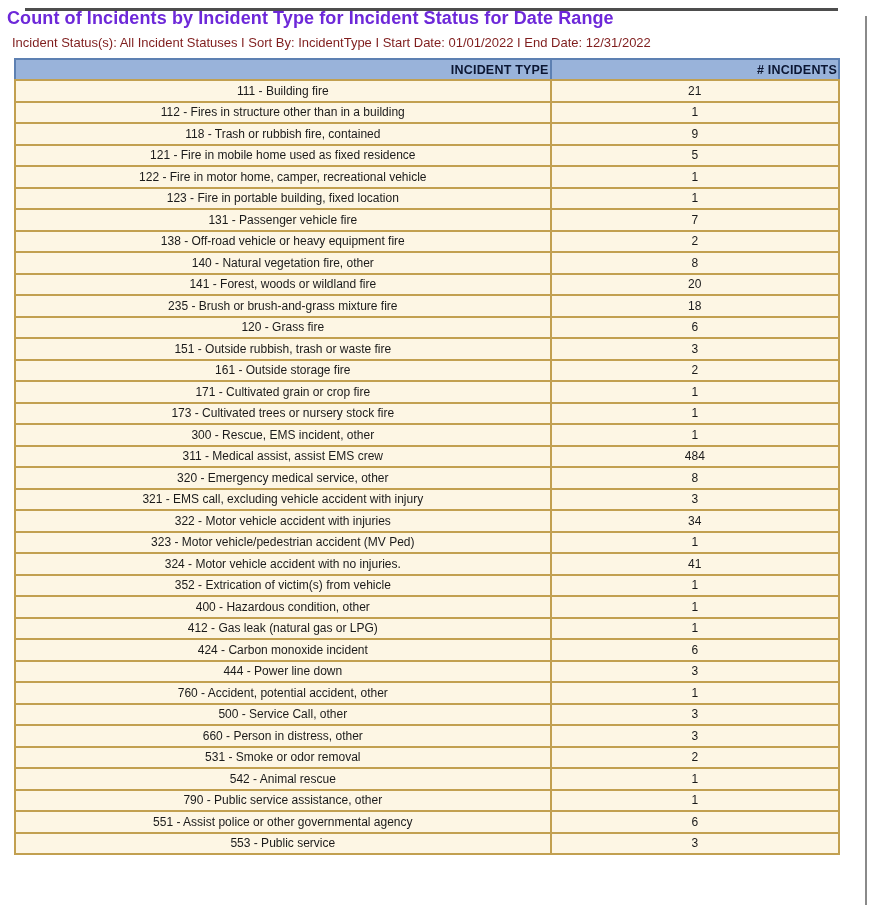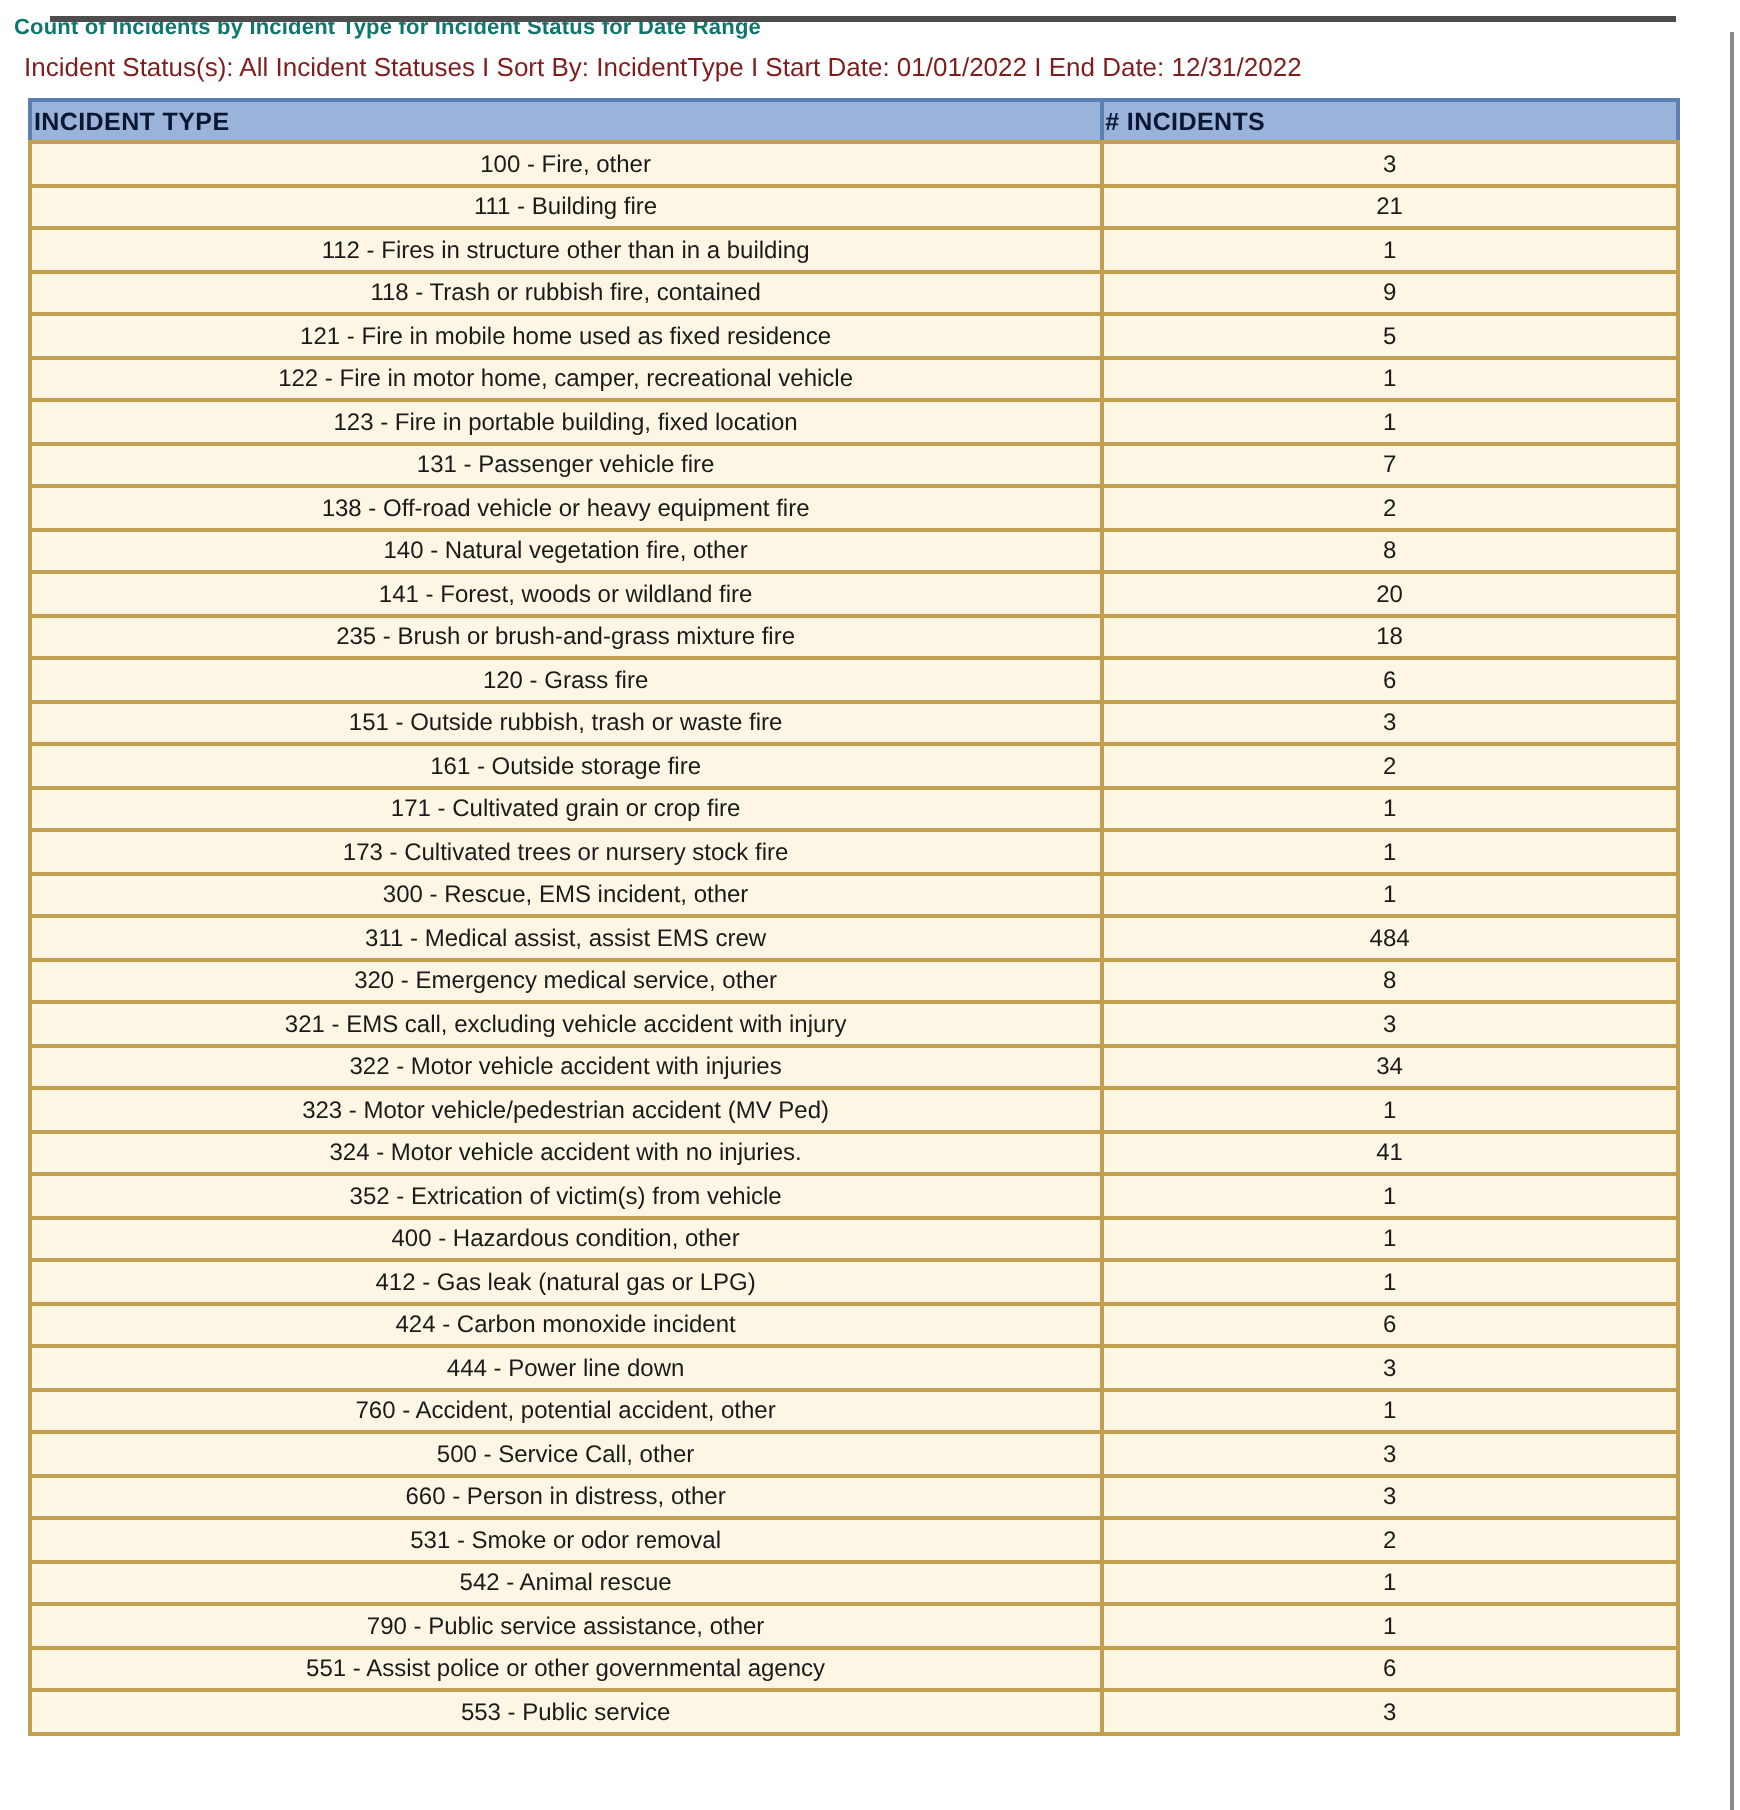--- a/index.html
+++ b/index.html
@@ -28,23 +28,23 @@
   .window-right-edge {
     position: absolute;
     left: 865px;
     top: 8px;
     width: 2px;
     height: 897px;
     background: #8a8a8a;
   }
   .report-title {
     margin: 8px 0 0 7px;
-    font-size: 11px;
+    font-size: 18px;
     font-weight: bold;
-    color: #0f766e;
+    color: #6d28d9;
     letter-spacing: 0.1px;
   }
   .report-subtitle {
     margin: 6px 0 0 12px;
     font-size: 13px;
     color: #7f1d1d;
   }
   table.report-table {
     border-collapse: collapse;
     margin: 8px 0 0 14px;
@@ -52,21 +52,21 @@
     table-layout: fixed;
   }
   table.report-table th {
     background: #99b3da;
     color: #0b1633;
     font-size: 12.5px;
     font-weight: bold;
     height: 17px;
     border: 2px solid #5d80b2;
     border-bottom: 2px solid #c2a050;
-    text-align: left;
+    text-align: right;
     letter-spacing: 0.2px;
   }
   table.report-table td {
     background: #fdf6e4;
     color: #1a1a1a;
     font-size: 12px;
     height: 19.5px;
     padding: 0 4px;
     border: 2px solid #c2a050;
     text-align: center;
@@ -94,24 +94,20 @@
       <col class="col-count">
     </colgroup>
     <thead>
       <tr>
         <th>INCIDENT TYPE</th>
         <th># INCIDENTS</th>
       </tr>
     </thead>
     <tbody>
 
-    <tr>
-          <td>100 - Fire, other</td>
-          <td>3</td>
-        </tr>
         <tr>
           <td>111 - Building fire</td>
           <td>21</td>
         </tr>
         <tr>
           <td>112 - Fires in structure other than in a building</td>
           <td>1</td>
         </tr>
         <tr>
           <td>118 - Trash or rubbish fire, contained</td>

